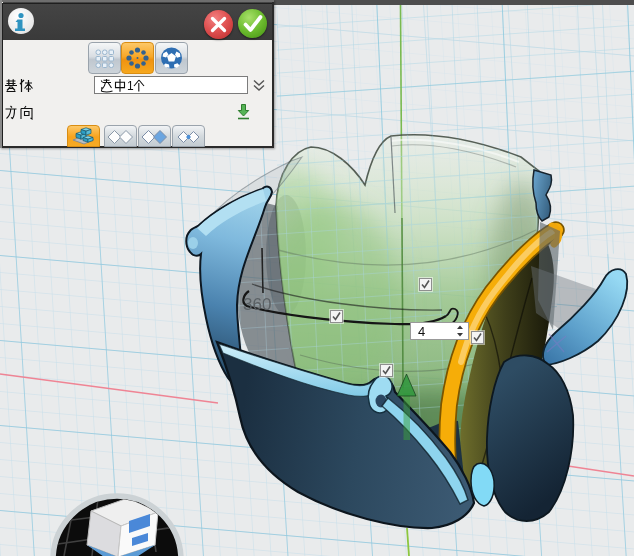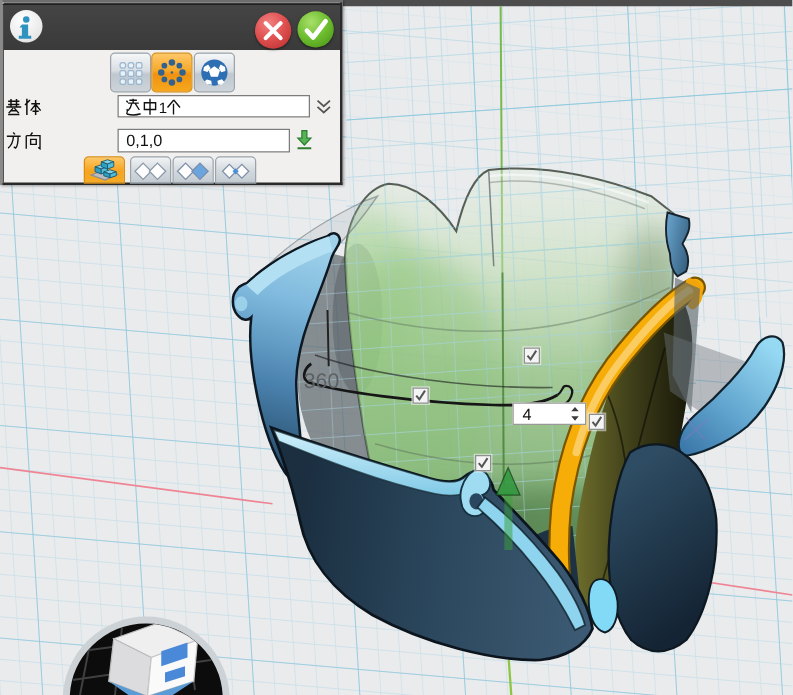--- a/index.html
+++ b/index.html
@@ -256,21 +256,20 @@
  <div class="fld" style="left:94px;top:76px;width:152px;height:16px">
         <svg width="60" height="16" viewBox="0 0 60 16" style="position:absolute;left:5px;top:1px">
   <g stroke="#111" stroke-width="1.1" fill="none">
    <path d="M6.5 1 V4 M3.5 2.2 H9.5 M2.5 4.5 H11 M5.5 4.5 C5 7 4 9 2.5 10.5 M8 4.5 L11.5 10 M1.2 2.5 L2.2 4 M1.5 13.2 C5 14.2 9.5 14 12.5 13 M1.4 13.3 C2 11.5 2.1 10.3 1.6 9.2"></path>
    <path d="M20 1 V13.8 M15.5 4.2 H24.5 V9.6 H15.5 Z"></path>
    <text x="27" y="12" font-size="12" fill="#111" stroke="none" font-family="Liberation Sans">1</text>
    <path d="M39 2 L34 8 M39 2 L44 8 M38.8 5 V13.5" transform="translate(0,0)"></path>
   </g>
         </svg>
       </div>
- <div class="fld" style="left:94px;top:103px;width:130px;height:16px;padding:1px 0 0 6px;line-height:15px">0,1,0</div>
  <svg class="abs" style="left:252px;top:78px" width="14" height="14">
         <path d="M2 2.5 L7 7 L12 2.5 M2 7.5 L7 12 L12 7.5" stroke="#555" stroke-width="1.4" fill="none"></path>
       </svg>
  <svg class="abs" style="left:236px;top:103px" width="15" height="17">
         <path d="M5.5 1.5 h4 v6 h3.2 L7.5 13 L2.3 7.5 h3.2 z" fill="#56b356" stroke="#2e7d2e" stroke-width="1"></path>
         <path d="M2 15.5 H13" stroke="#2e7d2e" stroke-width="1.6"></path>
       </svg>
  <div class="brow" style="left:67px;top:125px;border:1px solid #d98d12;background:linear-gradient(#fdc868,#f7a31d 55%,#f6ab25)"><svg width="31" height="21">
           <g>
             <polygon points="5,14 15,10 26,13.5 16,18" fill="#b9bdc0" stroke="#8a8e91"></polygon>

